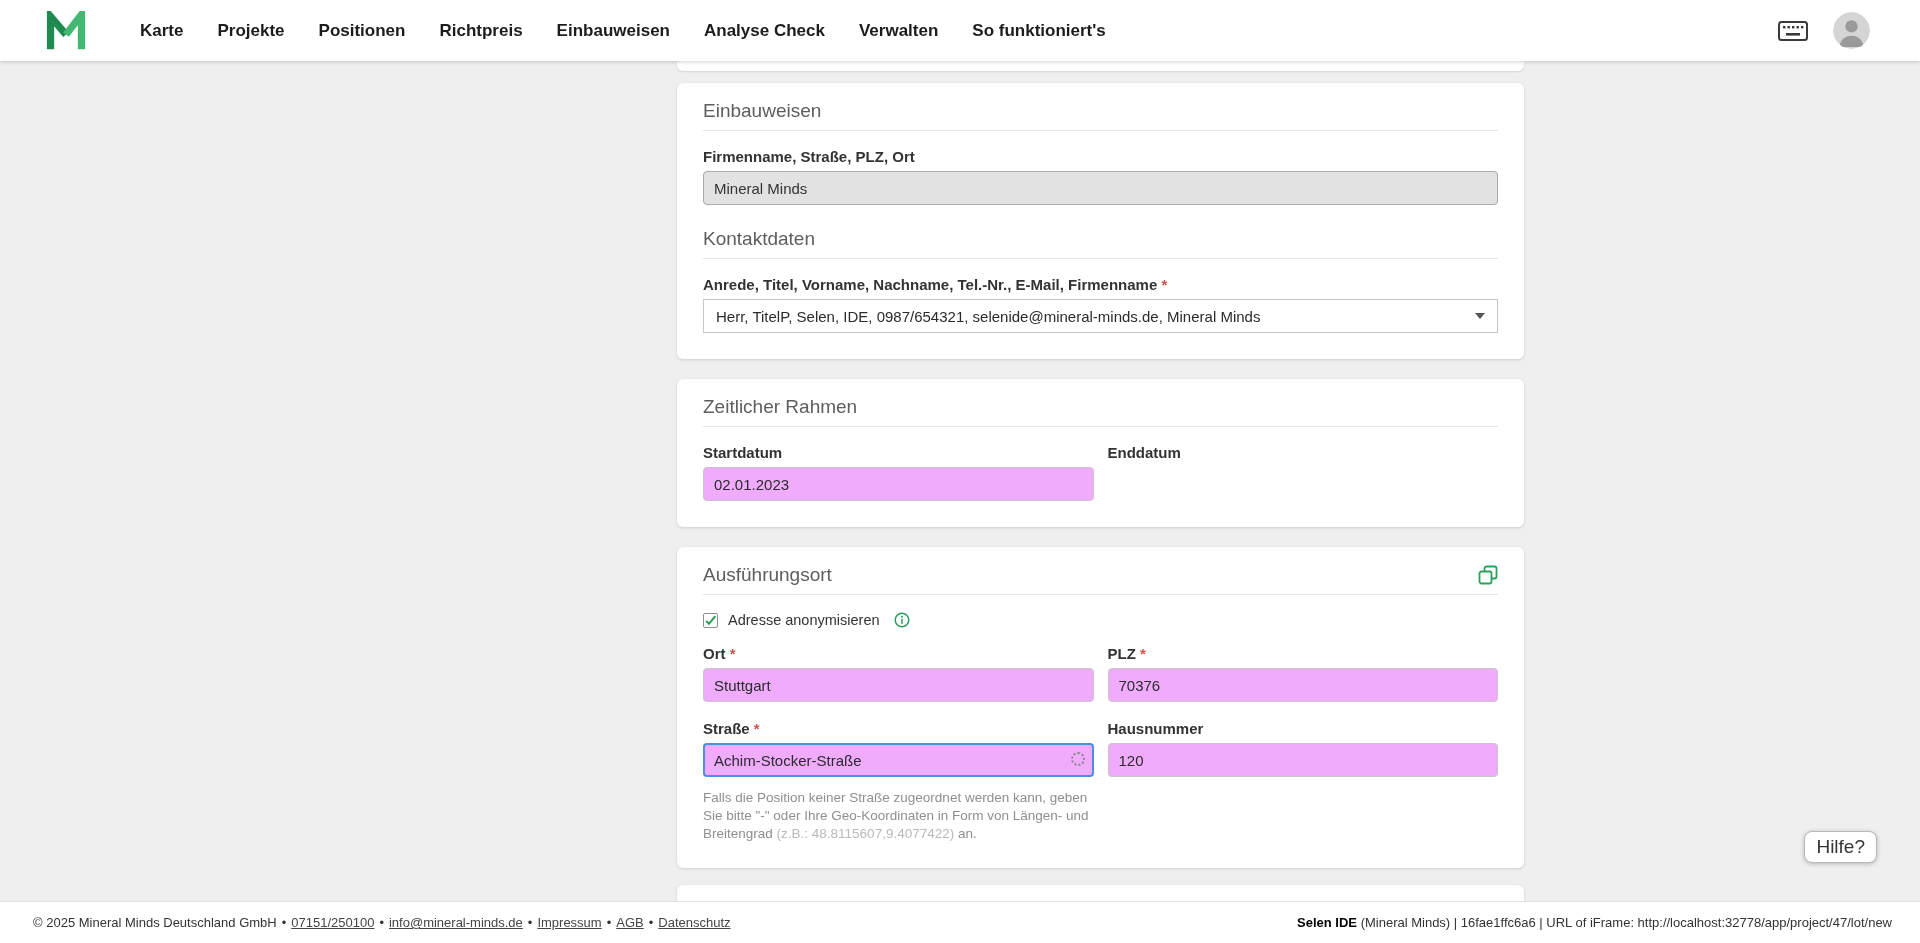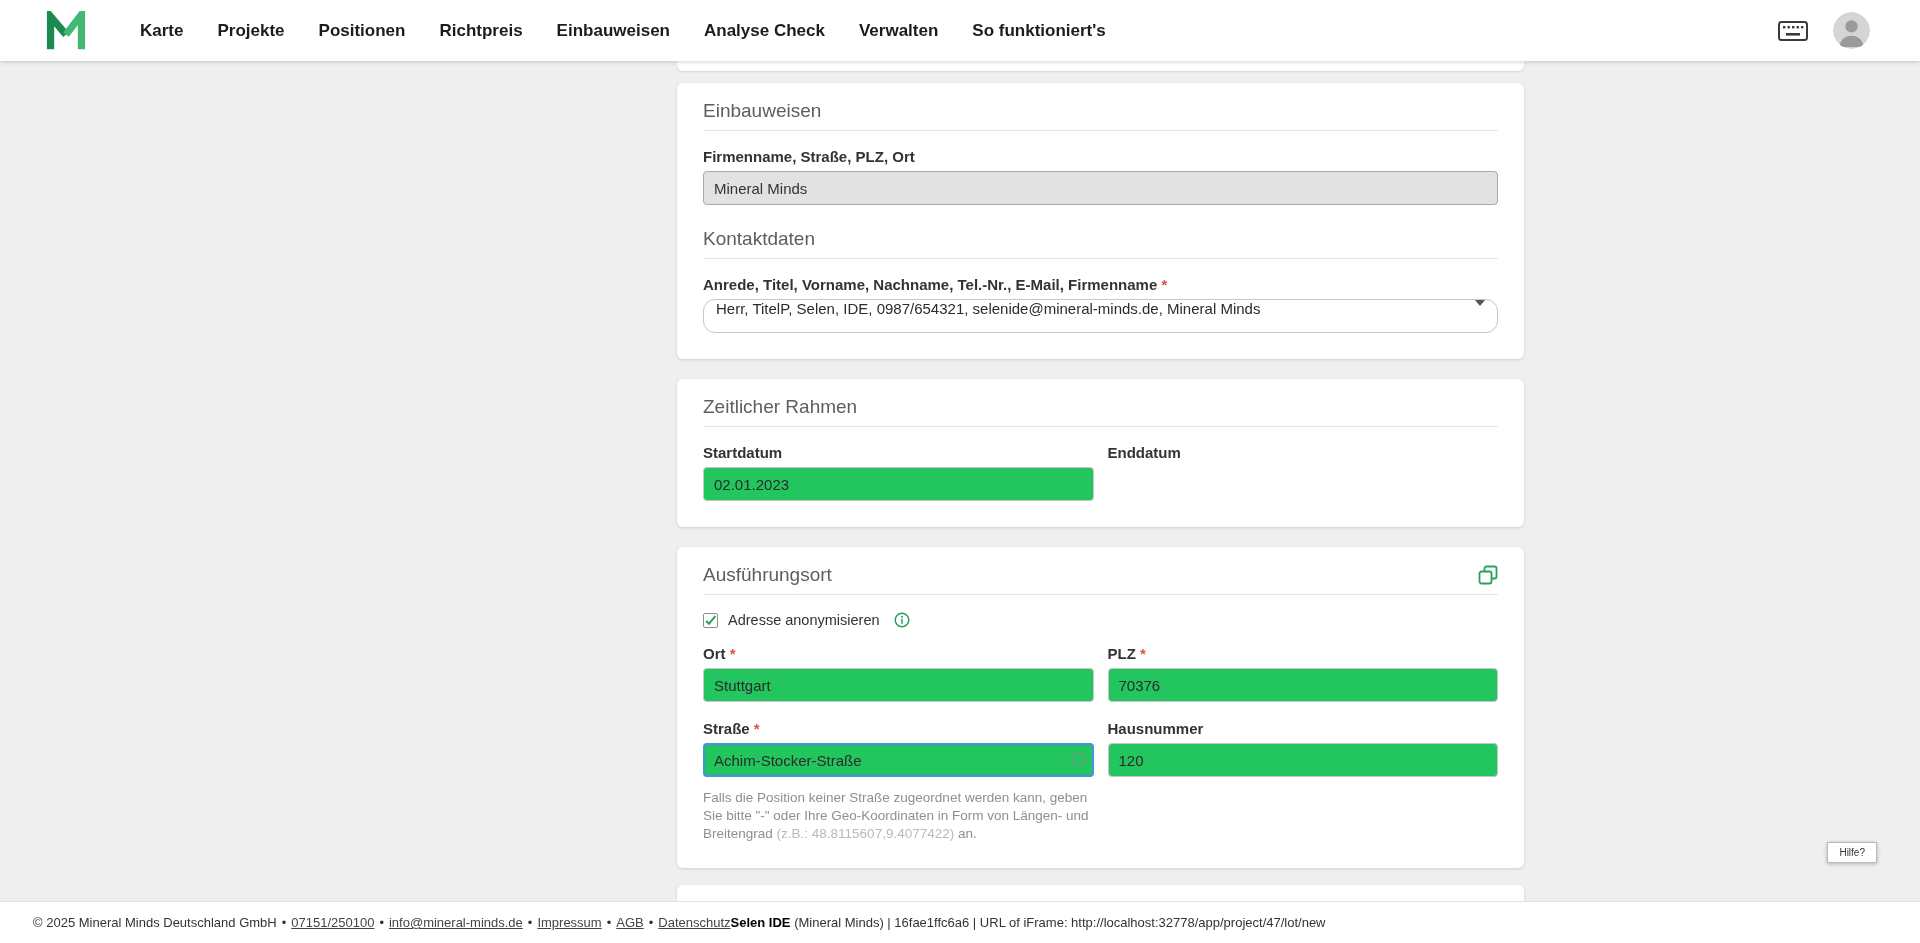--- a/index.html
+++ b/index.html
@@ -42,29 +42,29 @@
   .title-row { display:flex; align-items:center; justify-content:space-between; }
   .title-row .card-title { margin-bottom:0; }
   .title-row { margin-bottom:7px; }
   .divider { border:none; border-top:1px solid #e4e4e4; margin:0 0 17px; }
 
   .field-label { display:block; font-size:15px; font-weight:700; color:#333; margin-bottom:5px; line-height:18px; }
   .req { color:#d9534f; font-weight:700; }
 
   .text-input {
     width:100%; height:34px; border:1px solid #c6c6c6; border-radius:4px;
-    padding:0 10px; font-size:15px; color:#2b2b2b; background:#22c55e;
+    padding:0 10px; font-size:15px; color:#2b2b2b; background:#f0abfc;
     font-family:inherit; outline:none;
   }
   .text-input:disabled { background:#e2e2e2; border-color:#a9a9a9; color:#333; }
   .text-input.focused { border:2px solid #4a90e2; padding:0 9px; }
 
   .select-box {
-    height:34px; border:1px solid #c6c6c6; border-radius:12px; background:#fff;
-    display:flex; justify-content:space-between;
+    height:34px; border:1px solid #c6c6c6; border-radius:0; background:#fff;
+    display:flex; align-items:center; justify-content:space-between;
     padding:0 12px; font-size:15px; color:#2b2b2b; cursor:pointer;gap:32px;
   }
   .caret { width:0; height:0; border-left:5px solid transparent; border-right:5px solid transparent; border-top:6px solid #555; }
 
   .section-gap { height:22px; }
 
   .grid2 { display:grid; grid-template-columns:1fr 1fr; column-gap:14px; row-gap:18px; }
 
   .checkbox-row { display:flex; align-items:center; gap:10px; margin-bottom:17px; }
   .checkbox {
@@ -86,30 +86,30 @@
   .helper .lighter { color:#b9b9b9; }
 
   .partial-bottom {
     height:40px; background:#fff; border-radius:6px 6px 0 0; margin-top:17px;
     box-shadow:0 1px 3px rgba(0,0,0,.14);
   }
 
   
   .help-btn {
     position:absolute; right:43px; bottom:80px; z-index:40;
-    background:#fff; border:1px solid #b9b9b9; border-radius:0;
-    padding:4px 11px; font-size:10px; color:#333; font-family:inherit;
+    background:#fff; border:1px solid #b9b9b9; border-radius:8px;
+    padding:4px 11px; font-size:19px; color:#333; font-family:inherit;
     box-shadow:0 1px 4px rgba(0,0,0,.25); cursor:pointer;
   }
 
   
   .footer {
     position:absolute; left:0; right:0; bottom:0; height:42px; background:#fff;
     border-top:1px solid #e2e2e2; z-index:35;
-    display:flex; align-items:center; 
+    display:flex; align-items:center; justify-content:space-between;
     padding:0 28px 0 33px; font-size:13px; color:#333; white-space:nowrap;
   }
   .footer-left { display:flex; align-items:center; }
   .footer a { color:#444; text-decoration:underline; cursor:pointer; }
   .sep { margin:0 5px; color:#333; }
   .footer-right b { font-weight:700; color:#000; }
 </style>
 </head>
 <body>
 

